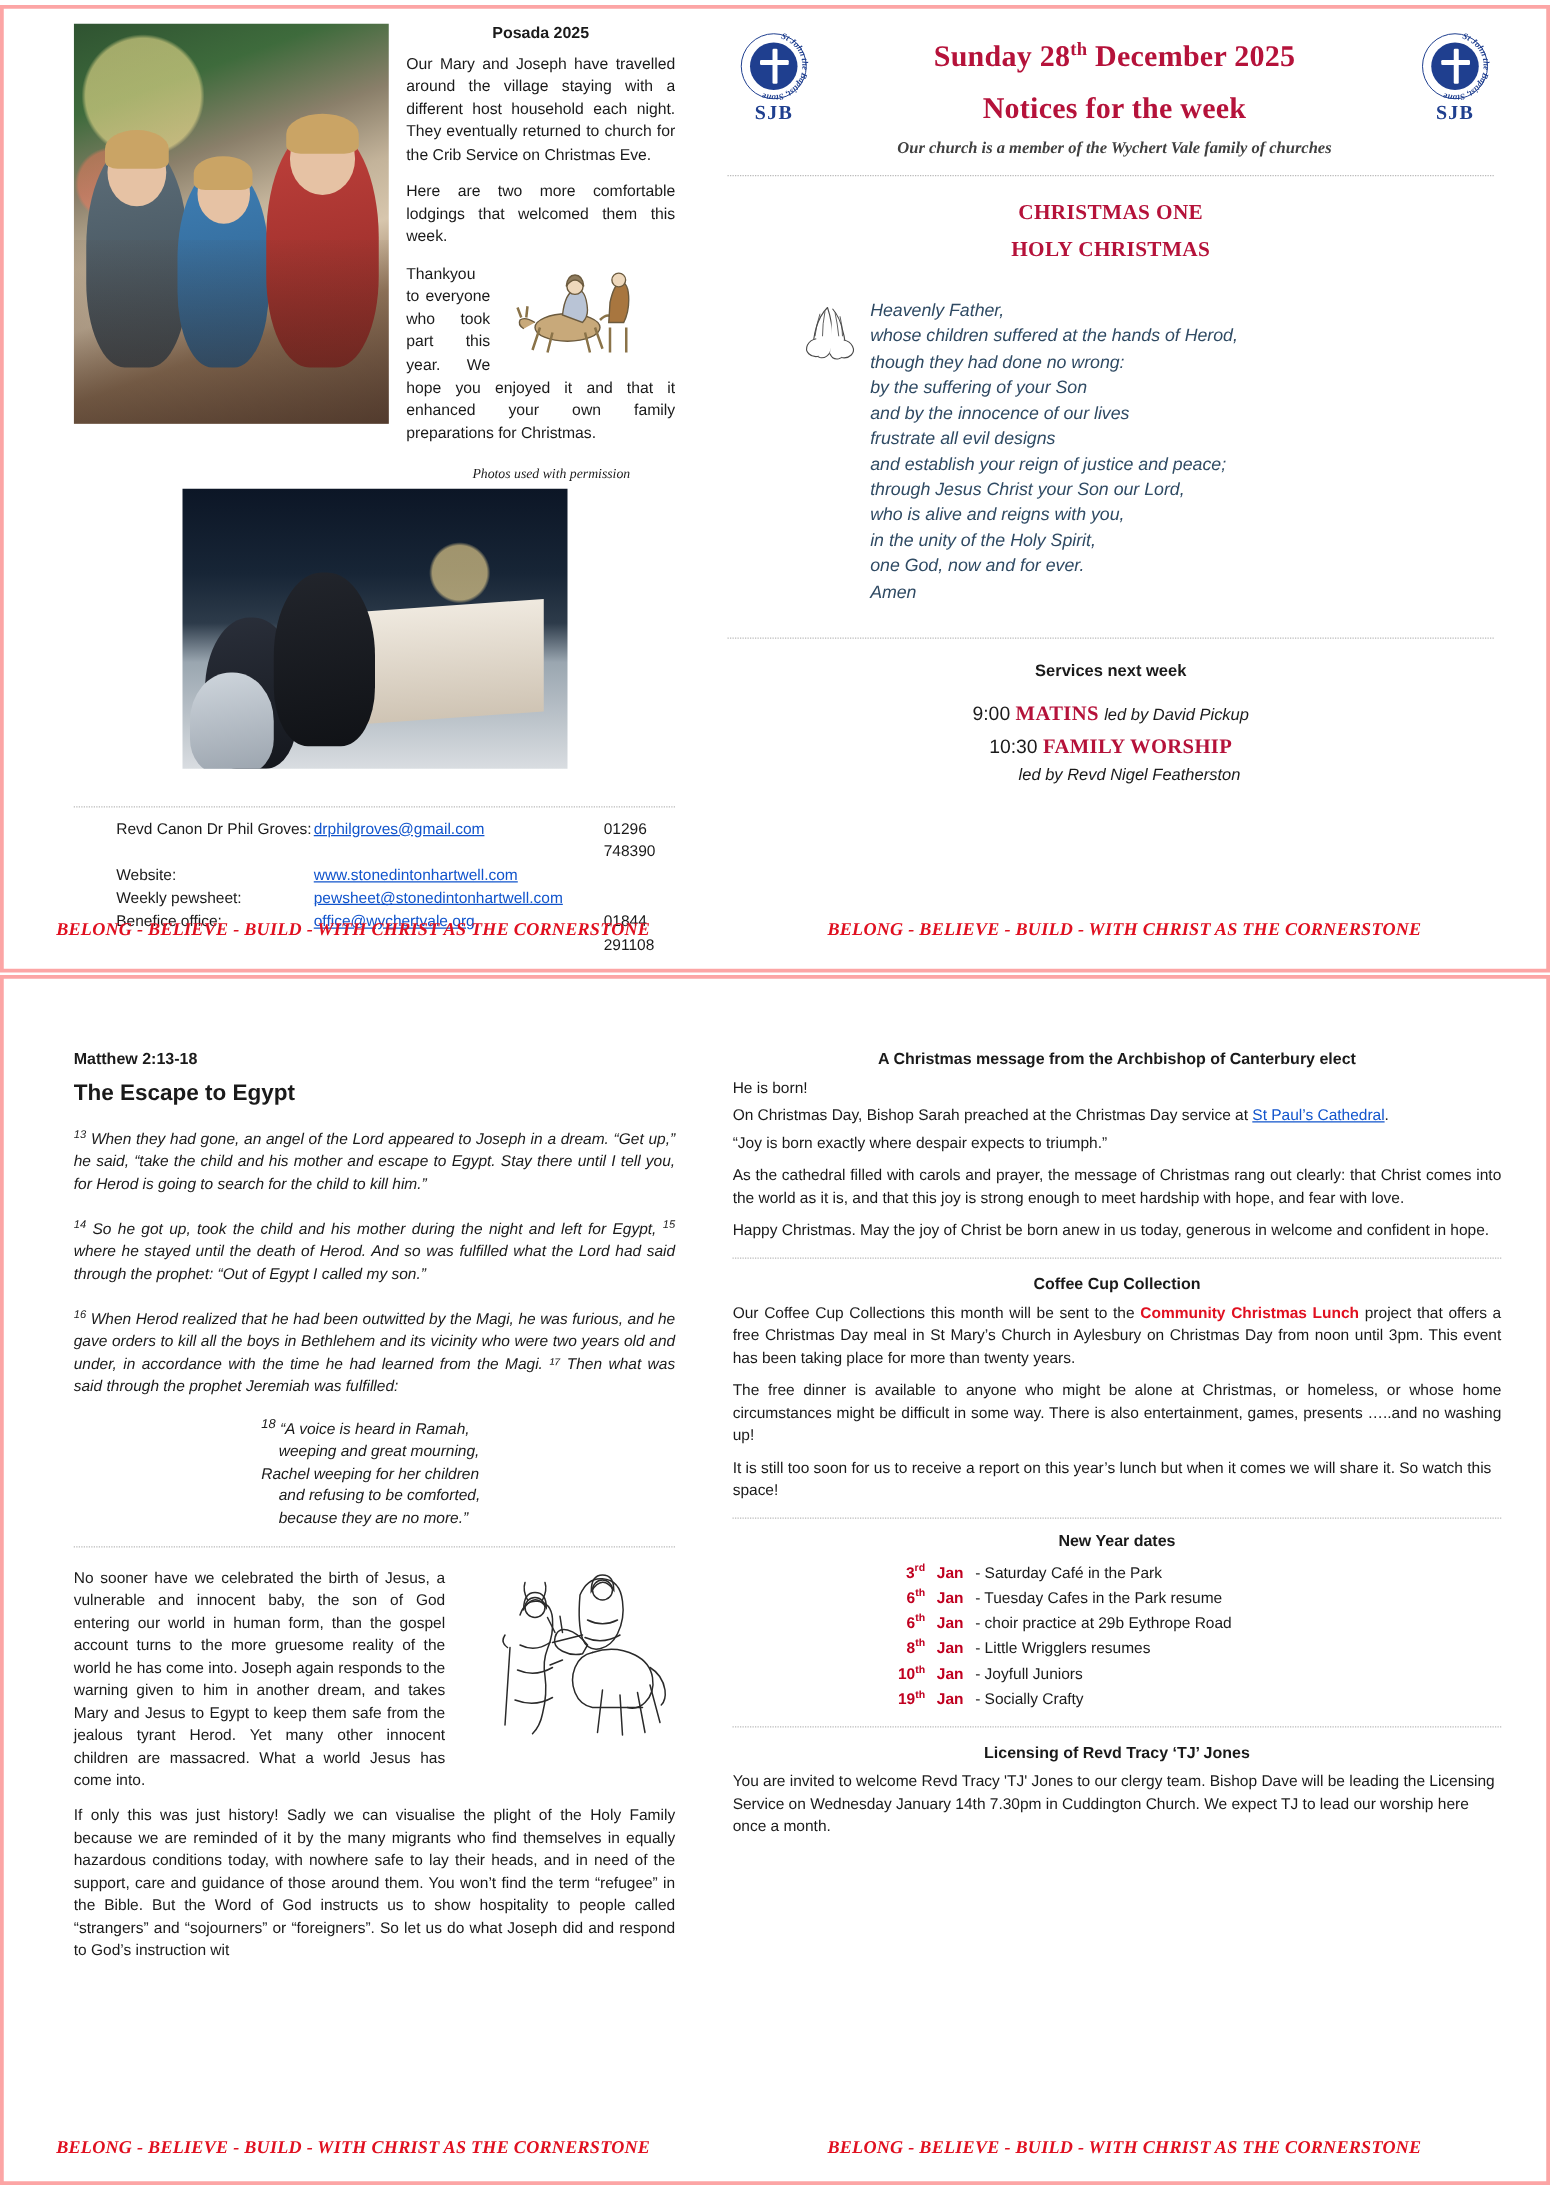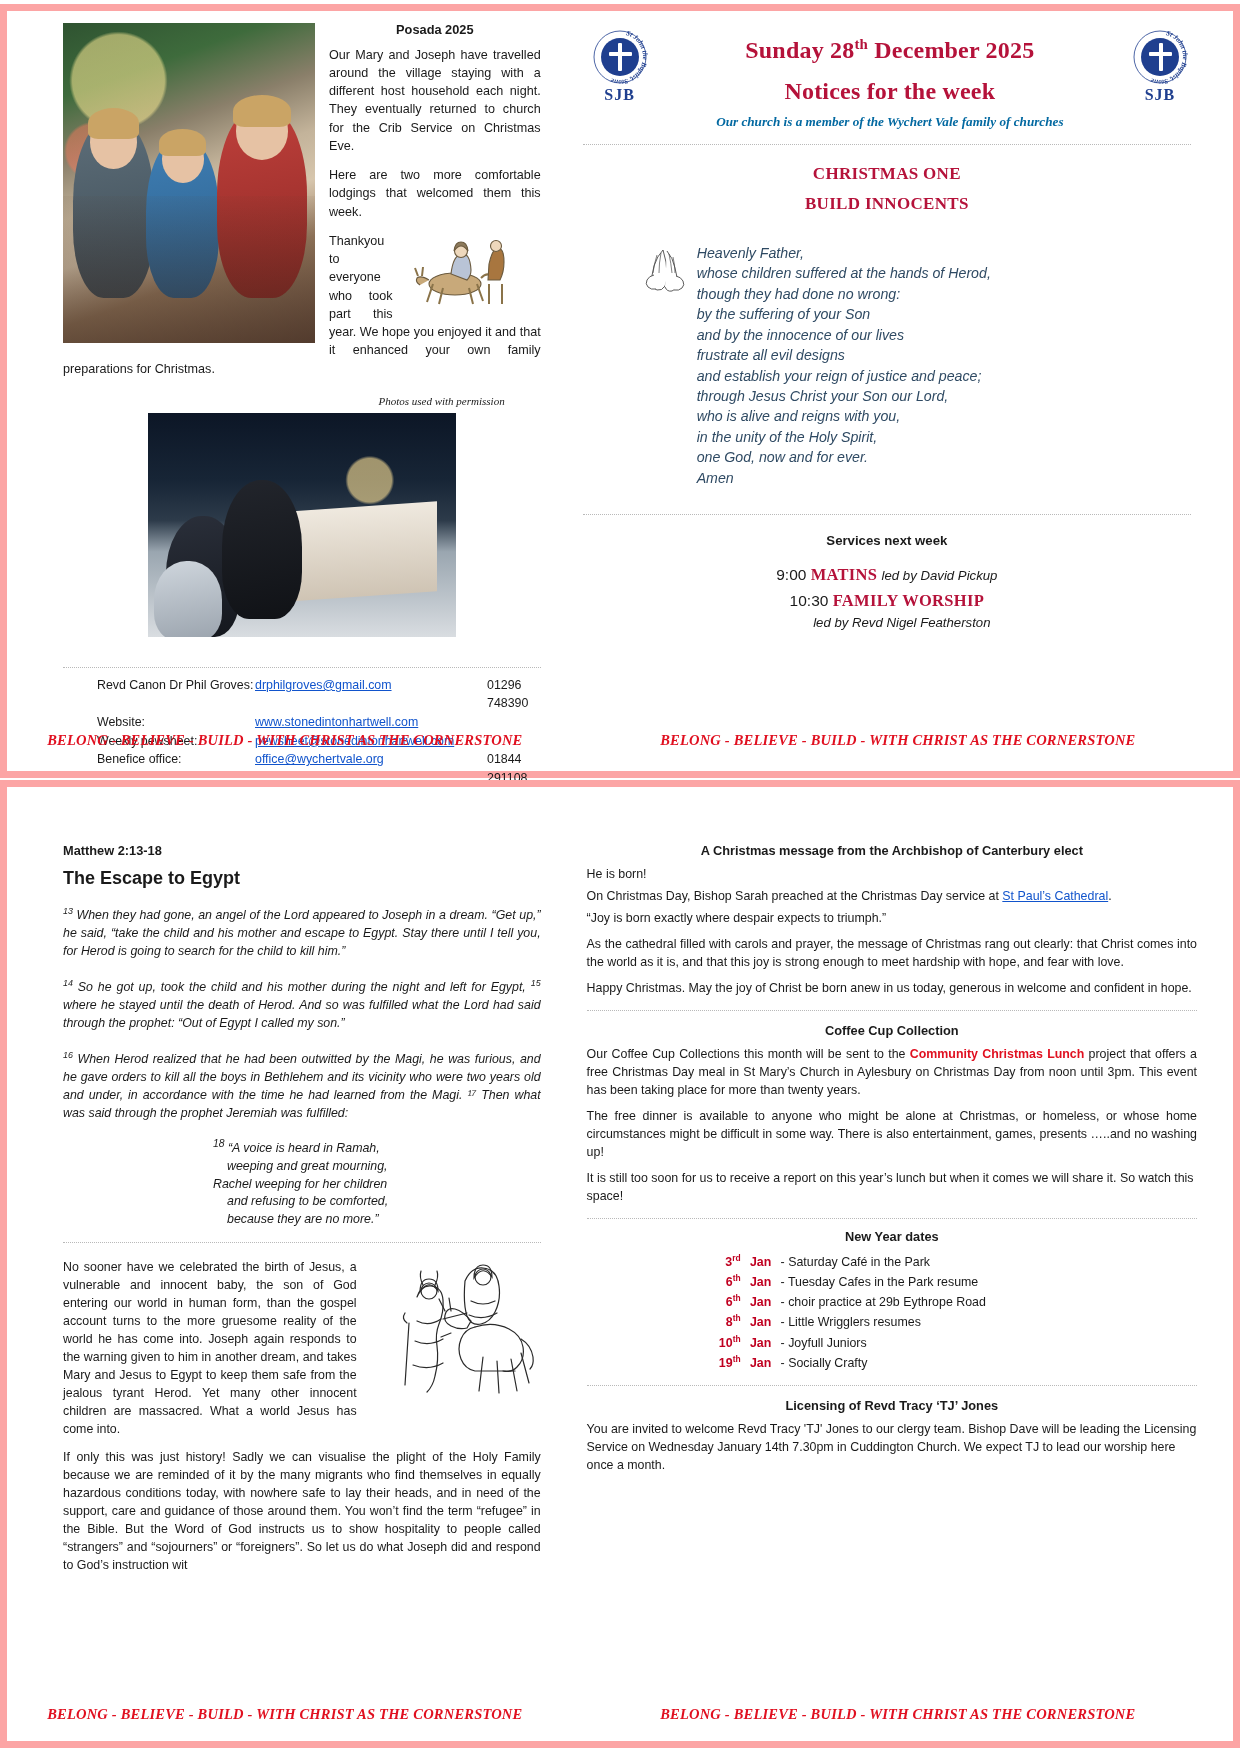--- a/index.html
+++ b/index.html
@@ -5,21 +5,21 @@
   html,body{margin:0;padding:0;background:#ffffff;}
   body{
     width:1240px;height:1754px;
     font-family:"Liberation Sans", sans-serif;
     color:#1a1a1a;
     -webkit-font-smoothing:antialiased;
   }
   .page{position:relative;width:1240px;height:1754px;box-sizing:border-box;}
 
   
-  .half{position:absolute;left:0;width:1240px;box-sizing:border-box;border:7px solid #fca5a5;}
+  .half{position:absolute;left:0;width:1240px;box-sizing:border-box;border:3px solid #fca5a5;}
   .half-top{top:4px;height:774px;}
   .half-bottom{top:780px;height:968px;}
 
   .cols{display:flex;width:100%;height:100%;box-sizing:border-box;}
   .col{box-sizing:border-box;position:relative;}
   .col-left{width:560px;padding:8px 22px 0 56px;}
   .col-right{width:676px;padding:8px 36px 0 14px;}
 
   .dotted{border-top:1px dotted #b9b9b9;margin:8px 0;height:0;}
 
@@ -100,21 +100,21 @@
   .logo .sjb{font-family:"Liberation Serif", serif;font-weight:bold;font-size:16px;color:#1f3f8f;letter-spacing:1px;margin-top:1px;}
 
   .hdr-mid{flex:1;text-align:center;padding-top:6px;}
   .hdr-title{
     font-family:"Liberation Serif", serif;font-weight:bold;color:#b5123a;
     font-size:24px;line-height:1.28;letter-spacing:.2px;
   }
   .hdr-title sup{font-size:.62em;}
   .hdr-sub{
     font-family:"Liberation Serif", serif;font-style:italic;font-weight:bold;
-    color:#0369a1;font-size:13.2px;margin-top:8px;
+    color:#404040;font-size:13.2px;margin-top:8px;
   }
 
   .season{
     font-family:"Liberation Serif", serif;font-weight:bold;color:#b5123a;
     font-size:17px;text-align:center;line-height:1.75;letter-spacing:.3px;margin-top:14px;
   }
 
   .service-main{margin:20px 0 0 0;text-align:center;font-size:15.5px;}
   .service-main .tm{font-family:"Liberation Sans",sans-serif;color:#1a1a1a;}
   .service-main .nm{font-family:"Liberation Serif",serif;font-weight:bold;color:#b5123a;font-size:17px;letter-spacing:.3px;}
@@ -303,21 +303,21 @@
               <div class="crossh"></div>
             </div>
             <div class="sjb">SJB</div>
           </div>
         </div>
 
         <div class="dotted" style="margin:14px 6px 0 6px;"></div>
 
         <div class="season">
           <div>CHRISTMAS ONE</div>
-          <div>BUILD INNOCENTS</div>
+          <div>HOLY CHRISTMAS</div>
         </div>
 
 
         <div class="prayer-box">
           <div class="hands">
             <svg width="44" height="46" viewBox="0 0 44 46">
               <g fill="#ffffff" stroke="#4a4a4a" stroke-width="0.9" stroke-linejoin="round">
                 <path d="M20 3 q-6 6 -9 16 q-3 10 -2 18 q1 5 5 6 q5 1 8 -4 q2 -4 2 -12 q0 -12 -4 -24z"></path>
                 <path d="M24 4 q6 7 8 17 q3 10 2 17 q-1 5 -5 6 q-5 1 -7 -4"></path>
                 <path d="M11 28 q-5 1 -7 5 q-2 4 1 7 q3 3 8 2"></path>

